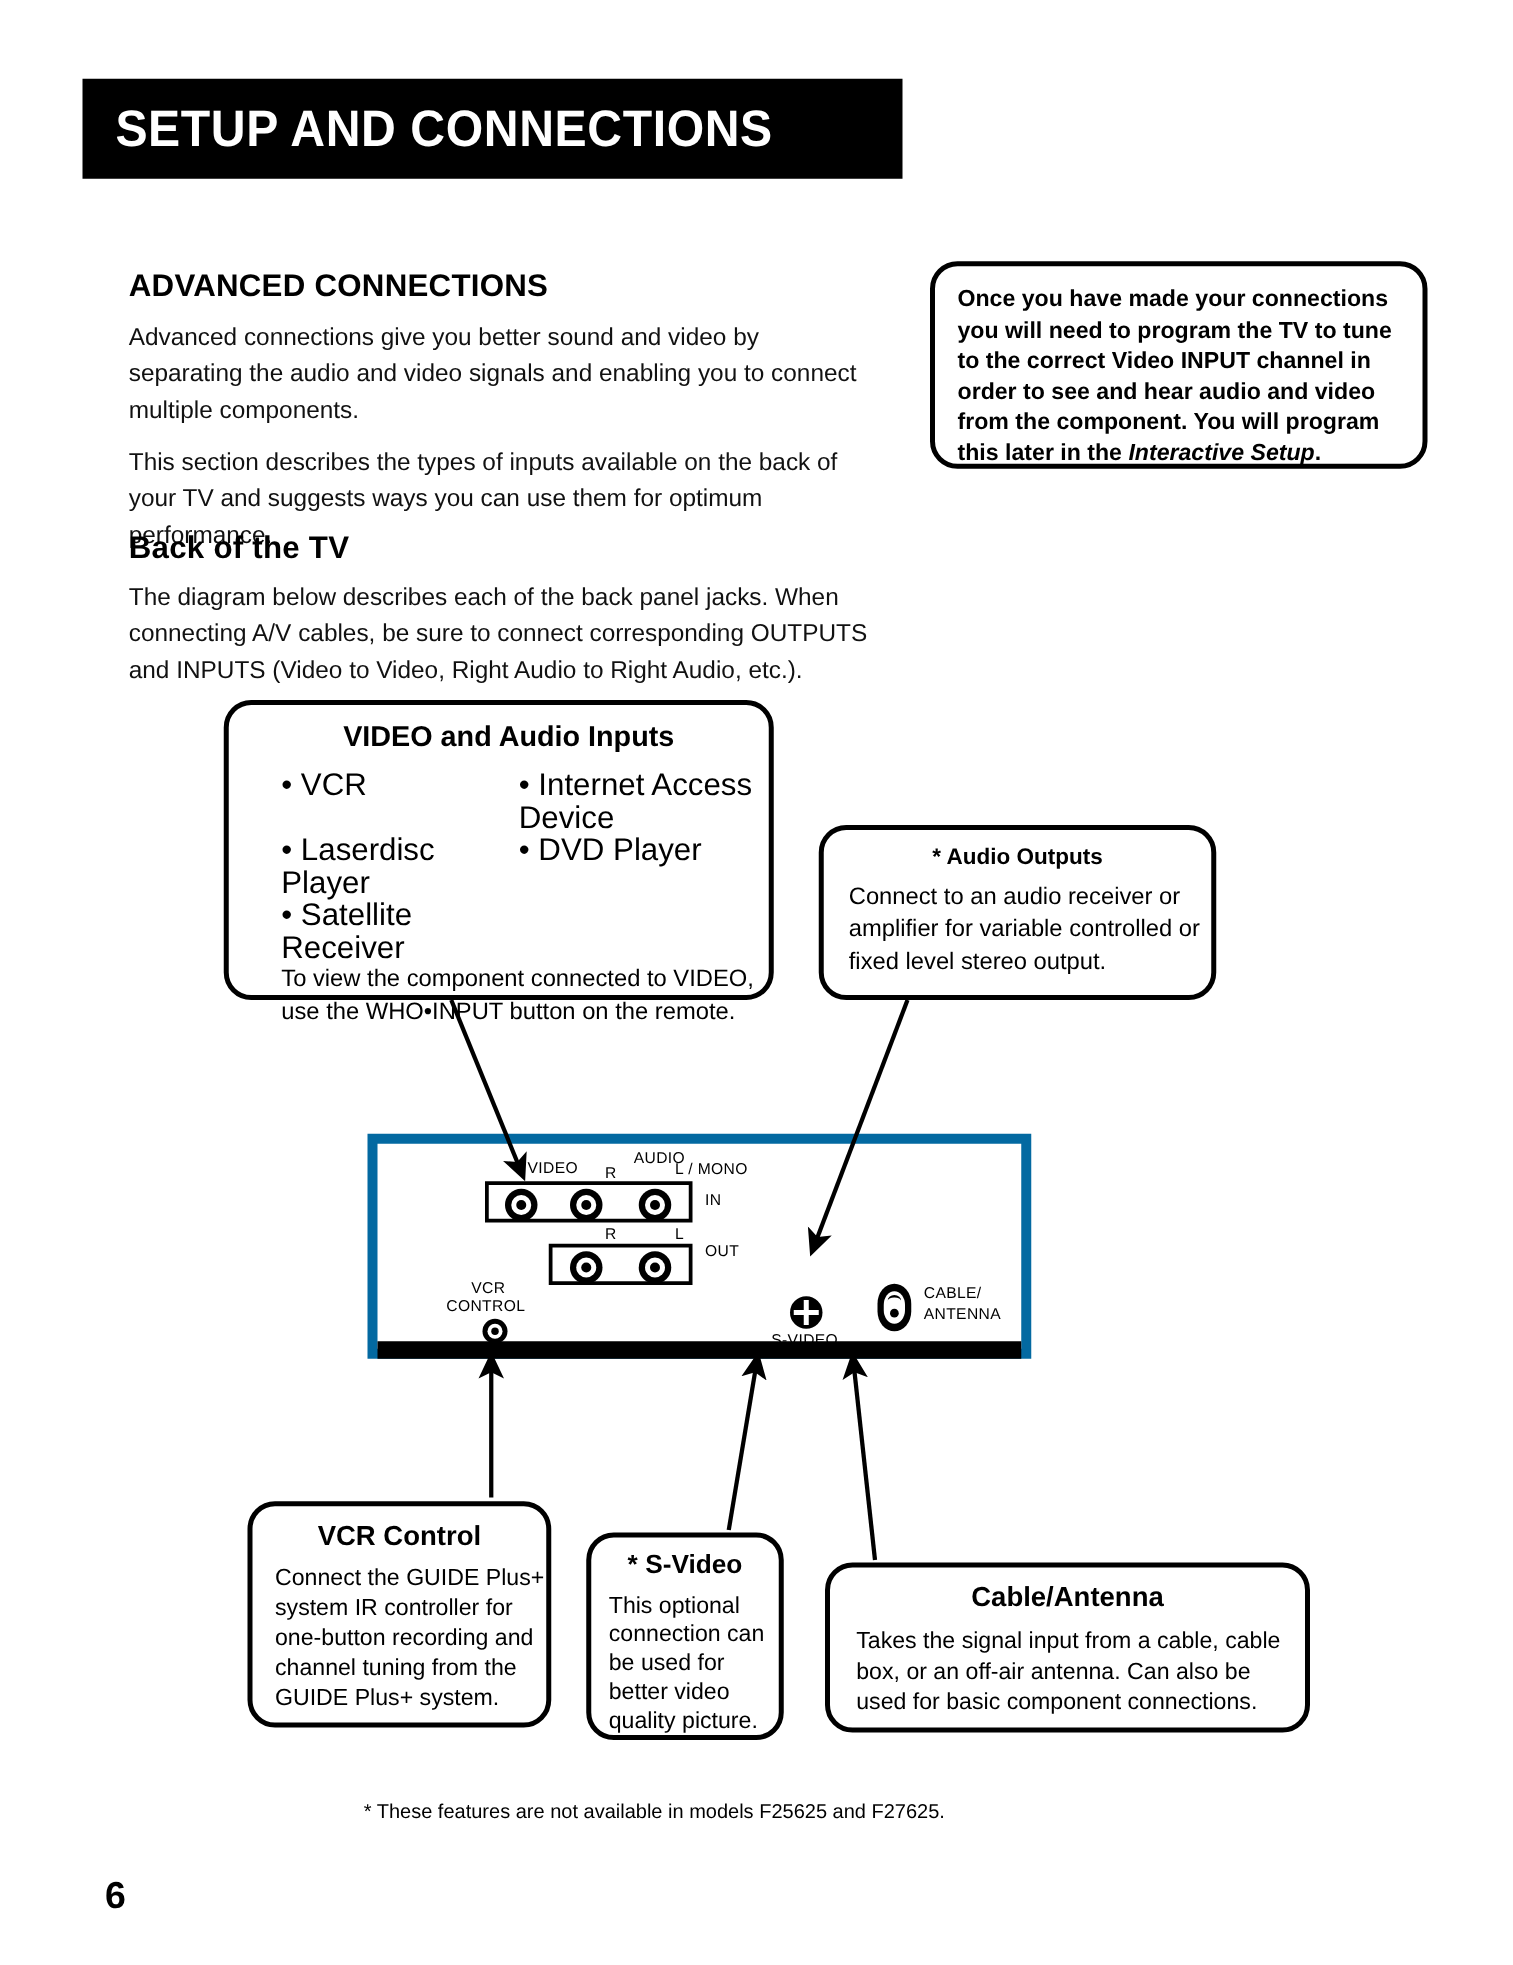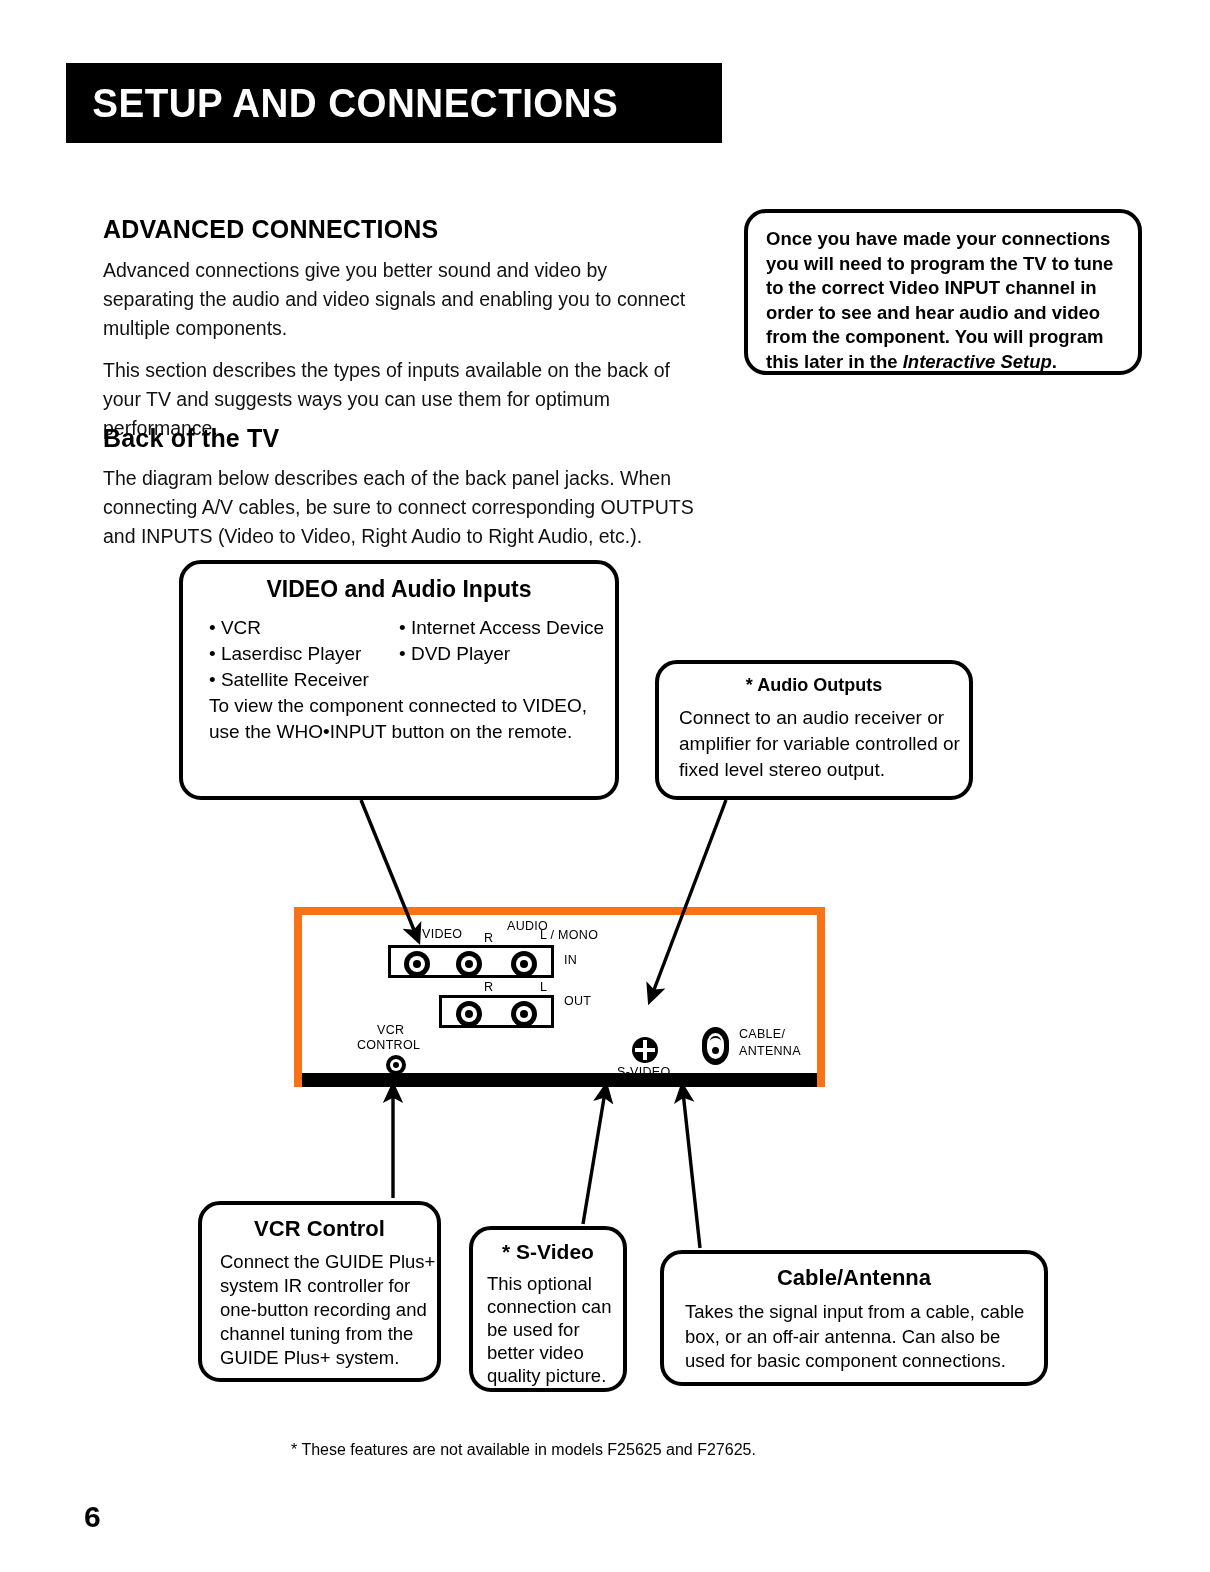--- a/index.html
+++ b/index.html
@@ -66,26 +66,26 @@
 
   
   #note-box { left:744px; top:209px; width:398px; height:166px; }
   #note-box .c-body {
     font-size:18.5px; font-weight:bold; line-height:24.5px;
     padding:14px 16px 0 18px;
   }
   #note-box .c-body i { font-style:italic; font-weight:bold; }
 
   
-  #video-box { left:179px; top:560px; width:440px; height:240px; }
+  #video-box { left:179px; top:560px; width:440px; height:240px;padding-left:16px; }
   #video-box .c-title { font-size:23px; margin-top:12px; }
   #video-box .c-body { font-size:19px; line-height:26px; padding:12px 0 0 26px; }
   .bullet-grid {
     display:grid; grid-template-columns:190px auto;
-    font-size:19px; line-height:26px;
+    font-size:25px; line-height:26px;
   }
   .b-empty { visibility:hidden; }
   .note-under { margin-top:26px; font-size:19px; line-height:26px; }
 
   
   #audio-box { left:655px; top:660px; width:318px; height:140px; }
   #audio-box .c-title { font-size:18px; margin-top:11px; }
   #audio-box .c-body { font-size:19px; line-height:26px; padding:9px 0 0 20px; }
 
   
@@ -99,21 +99,21 @@
   #svideo-box .c-body { font-size:18.5px; line-height:23px; padding:8px 0 0 14px; }
 
   
   #cable-box { left:660px; top:1250px; width:388px; height:136px; }
   #cable-box .c-title { font-size:22px; margin-top:11px; }
   #cable-box .c-body { font-size:18.5px; line-height:24.5px; padding:9px 0 0 21px; }
 
   
   #tv-panel {
     position:absolute; left:294px; top:907px; width:531px; height:180px;
-    border:8px solid #f97316;
+    border:8px solid #0369a1;
     background:#fff;
     box-sizing:border-box;
   }
   #tv-panel .panel-bottom-bar {
     position:absolute; left:0; right:0; bottom:-8px; height:14px; background:#000;
   }
   .jack {
     position:absolute;
     width:26px; height:26px; border-radius:50%;
     background:#000;

